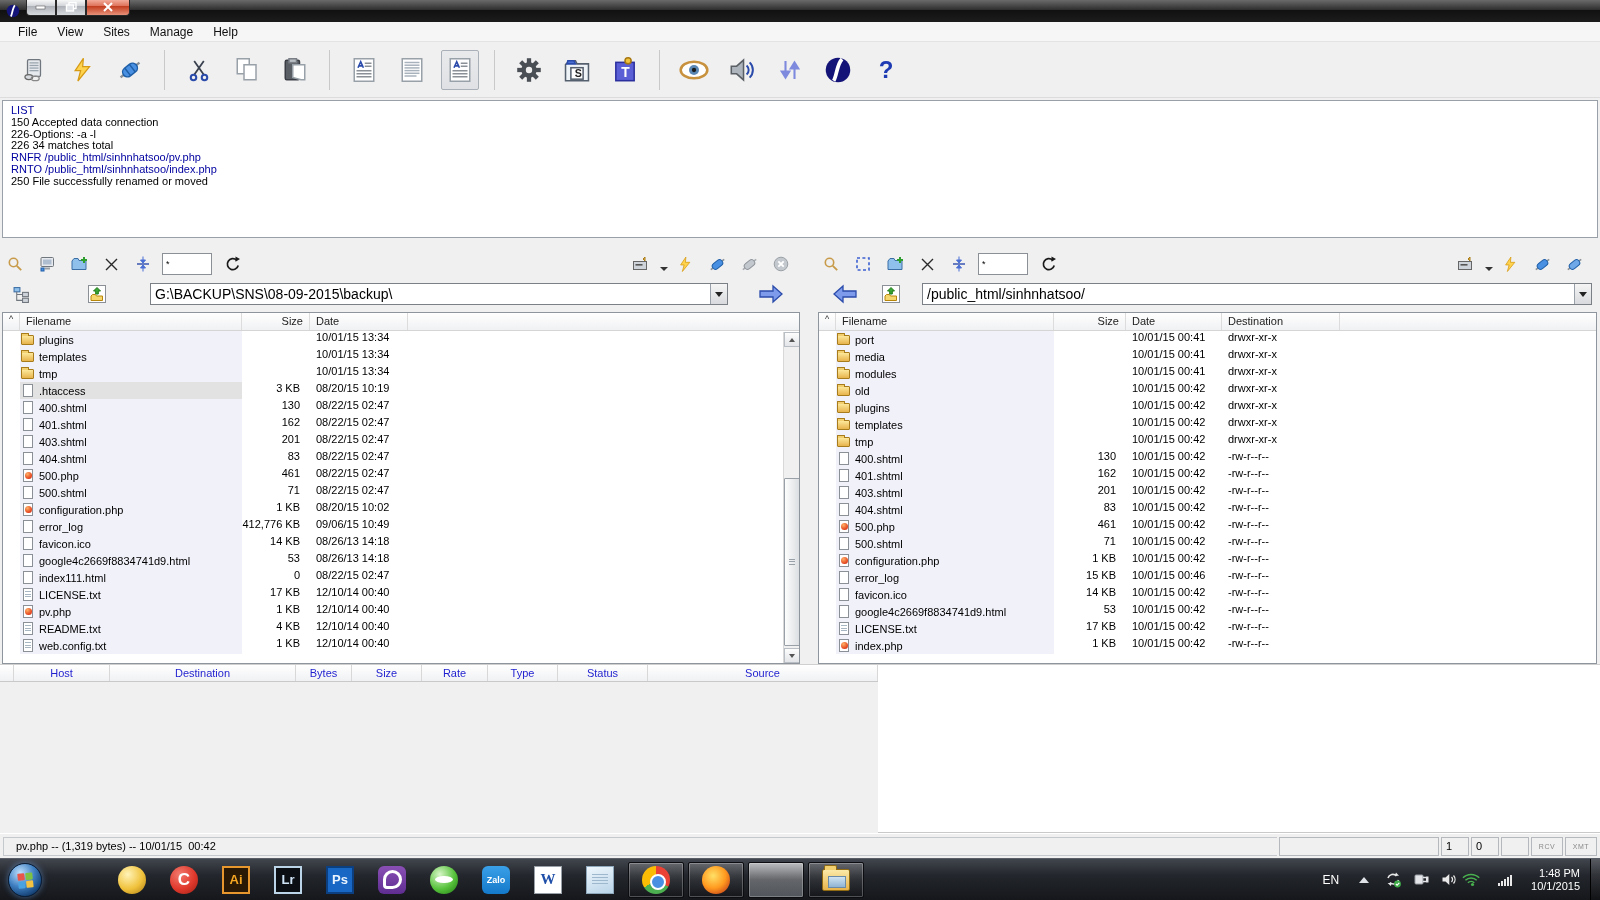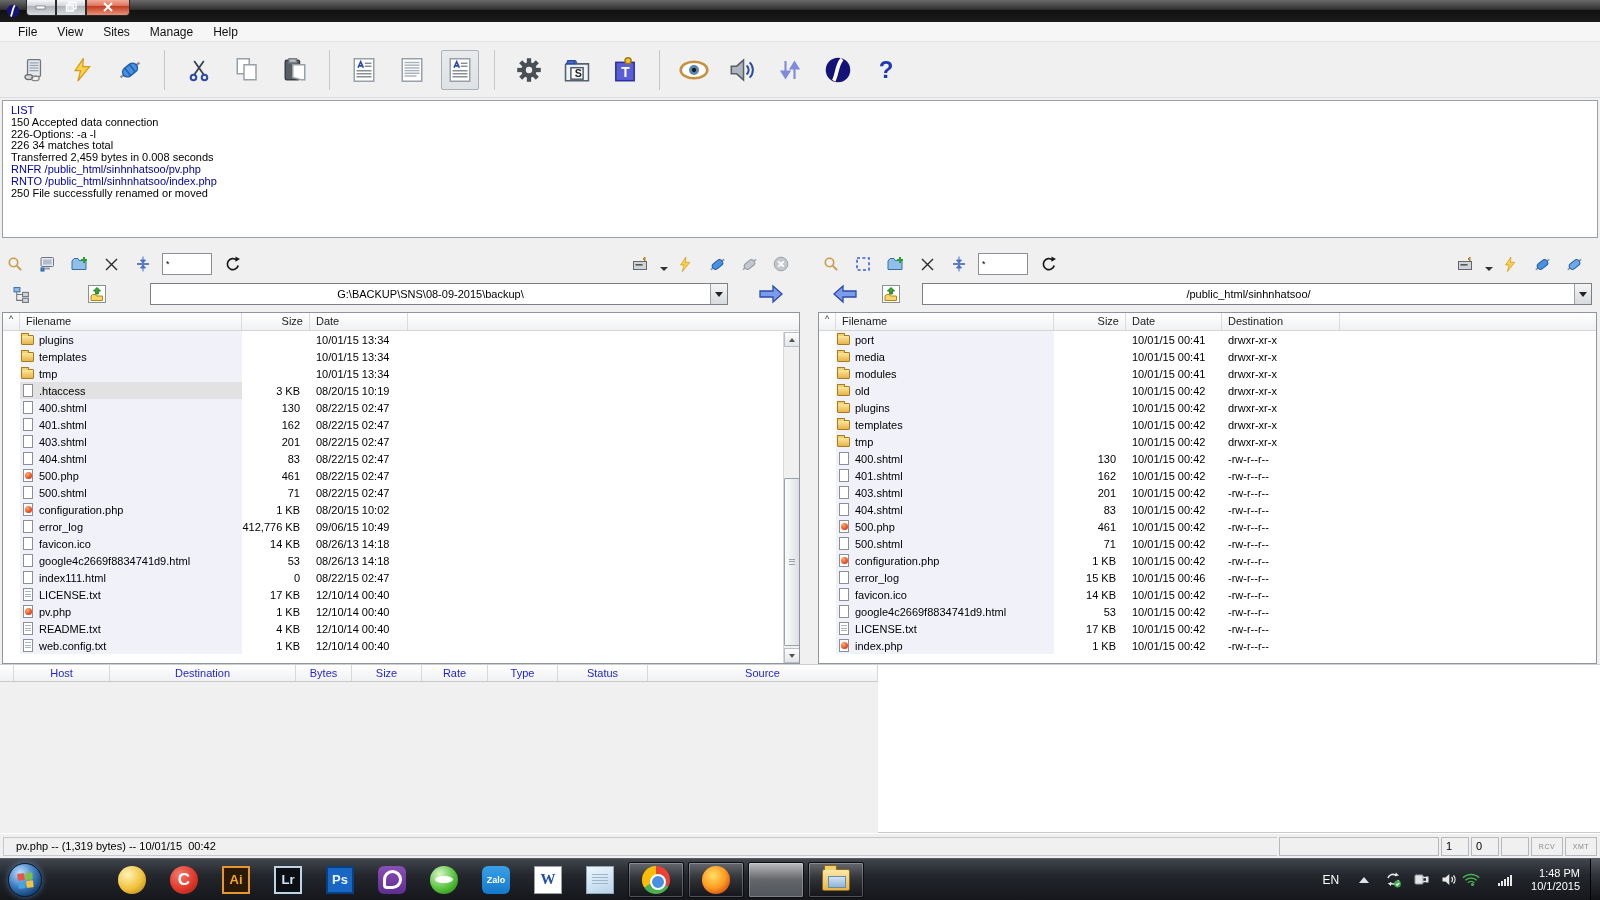--- a/index.html
+++ b/index.html
@@ -43,29 +43,29 @@
   .panel.right { flex:1 1 auto; margin-right:3px; }
 
   .ptoolbar { height:32px; display:flex; align-items:center; }
   .pbtn { width:26px; height:24px; display:flex; align-items:center; justify-content:center; margin-right:6px; }
   .filter-input { width:50px; height:22px; border:1px solid #8b9097; background:#fff; font-size:9px; padding:1px 3px; font-family:"Liberation Sans",sans-serif; vertical-align:top; margin-right:8px; }
   .pt-spacer { flex:1 1 auto; }
   .caret-down { width:0; height:0; border-left:4px solid transparent; border-right:4px solid transparent; border-top:4px solid #333; margin:9px 4px 0 1px; }
 
   .pathrow { height:28px; display:flex; align-items:center; }
   .combo { height:22px; border:1px solid #7b8087; background:#fff; display:flex; align-items:center; flex:1 1 auto; }
-  .combo-text { flex:1 1 auto; padding:0 23px; font-size:11px; white-space:nowrap; overflow:hidden;text-align:center; }
+  .combo-text { flex:1 1 auto; padding:0 4px; font-size:14px; white-space:nowrap; overflow:hidden; }
   .combo-btn { width:17px; height:20px; background:linear-gradient(#f5f5f5,#d8dadd); border-left:1px solid #9aa0a8; display:flex; align-items:center; justify-content:center; }
   .combo-btn i { width:0; height:0; border-left:4px solid transparent; border-right:4px solid transparent; border-top:5px solid #222; }
 
   .flist { flex:1 1 auto; background:#fff; border:1px solid #8f959c; margin-top:4px; position:relative; overflow:hidden; display:flex; flex-direction:column; }
   .fheader { display:flex; height:18px; background:linear-gradient(#ffffff,#f0f1f3); border-bottom:1px solid #d5d5d5; flex:0 0 18px; }
   .hcell { border-right:1px solid #dcdcdc; padding:2px 6px 0 6px; font-size:11px; color:#222; white-space:nowrap; overflow:hidden; }
   .rowsbox { flex:1 1 auto; overflow:hidden; }
-  .frow { display:flex; height:17px; align-items:center; }
+  .frow { display:flex; height:17px; }
   .c-sort  { width:17px; flex:0 0 17px; height:17px; }
   .c-name  { flex:0 0 auto; display:flex; align-items:center; height:17px; background:#f1f1fa; overflow:hidden; white-space:nowrap; }
   .panel.left  .c-name, .panel.left  .h-name  { width:222px; flex:0 0 222px; }
   .panel.left  .c-size, .panel.left  .h-size  { width:68px;  flex:0 0 68px; }
   .panel.left  .c-date, .panel.left  .h-date  { width:98px;  flex:0 0 98px; }
   .panel.right .c-name, .panel.right .h-name  { width:218px; flex:0 0 218px; }
   .panel.right .c-size, .panel.right .h-size  { width:72px;  flex:0 0 72px; }
   .panel.right .c-date, .panel.right .h-date  { width:96px;  flex:0 0 96px; }
   .panel.right .c-perm, .panel.right .h-perm  { width:118px; flex:0 0 118px; }
   .h-sort { width:17px; flex:0 0 17px; text-align:center; padding:1px 0 0 0; font-size:9px; color:#333; }
@@ -352,21 +352,20 @@
       </span>
   </div>
 
   <div class="logwrap">
     <div class="log">
 
     <div class="log-line log-cmd">LIST</div>
         <div class="log-line log-resp">150 Accepted data connection</div>
         <div class="log-line log-resp">226-Options: -a -l</div>
         <div class="log-line log-resp">226 34 matches total</div>
-        <div class="log-line log-resp">Transferred 2,459 bytes in 0.008 seconds</div>
         <div class="log-line log-cmd">RNFR /public_html/sinhnhatsoo/pv.php</div>
         <div class="log-line log-cmd">RNTO /public_html/sinhnhatsoo/index.php</div>
         <div class="log-line log-resp">250 File successfully renamed or moved</div>
       </div>
   </div>
 
   <div class="panels">
 
     <div class="panel left">
       <div class="ptoolbar">

